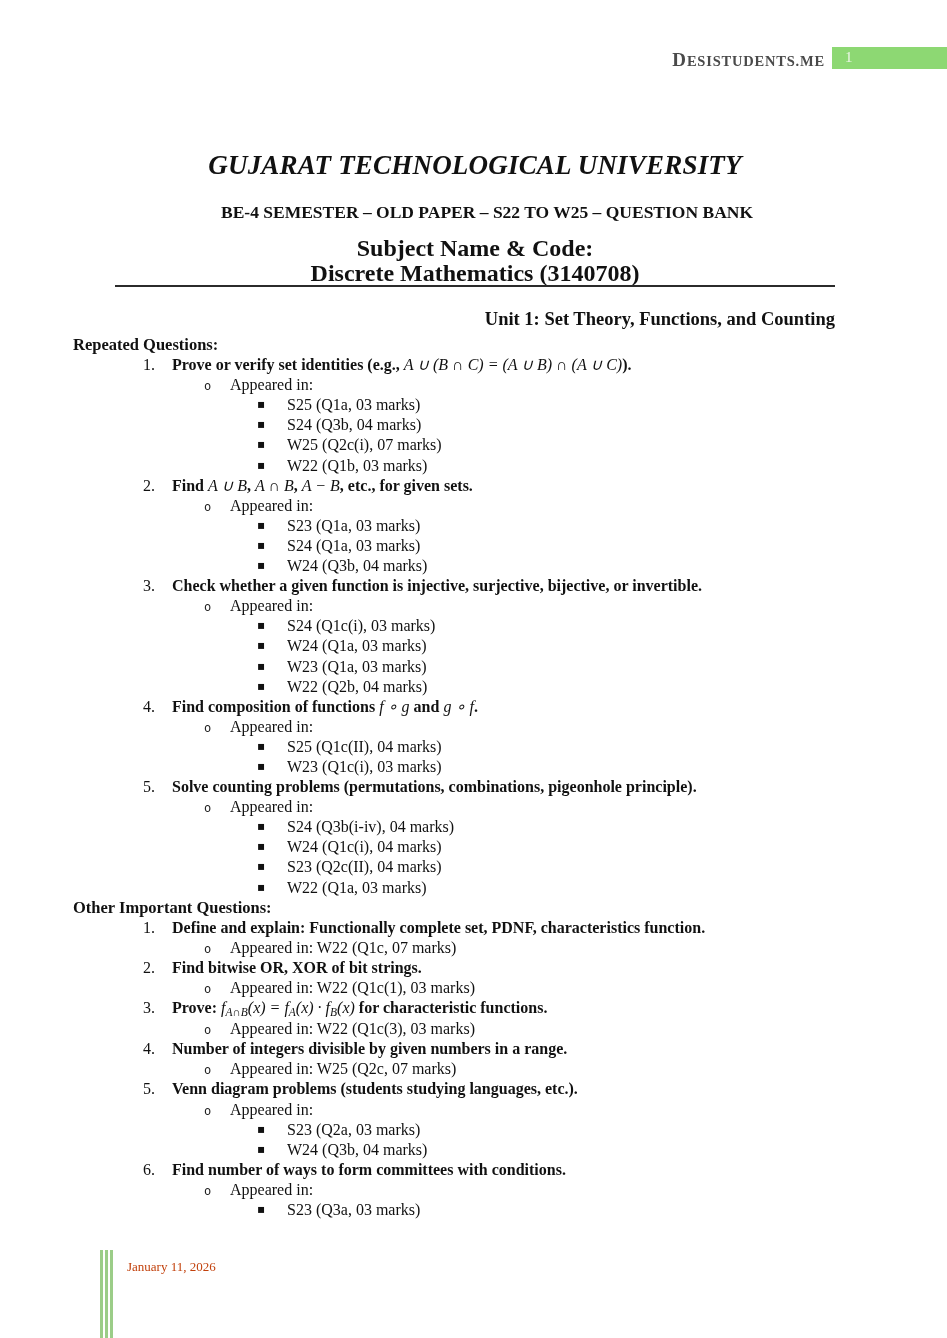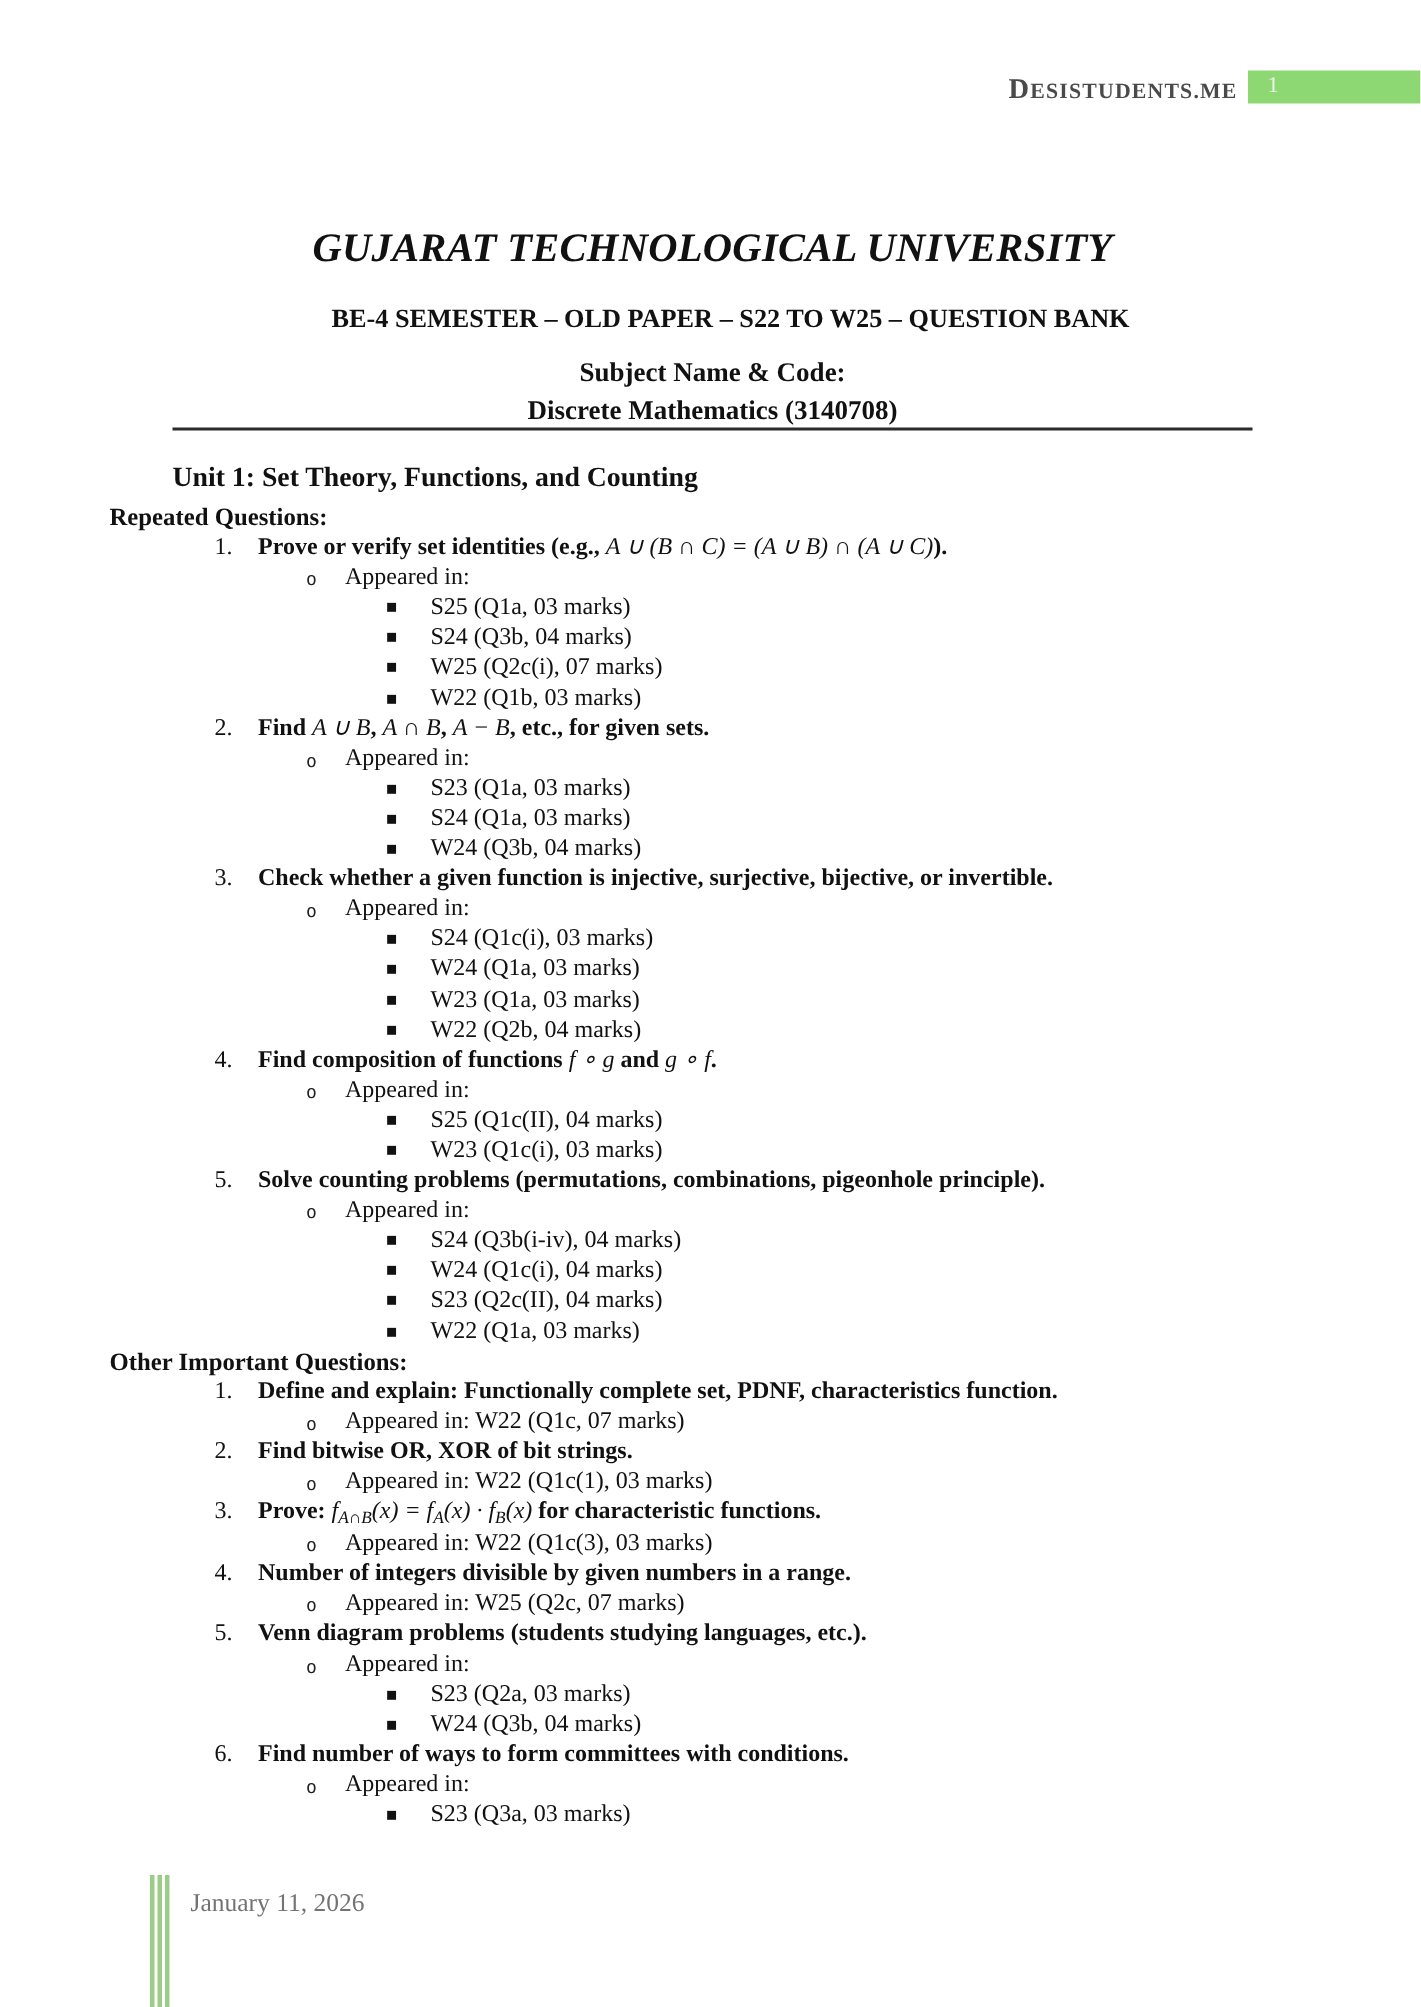--- a/index.html
+++ b/index.html
@@ -24,29 +24,29 @@
   .doc-title{
     position:absolute;top:150px;left:115px;width:720px;margin:0;
     text-align:center;font-size:27px;font-weight:bold;letter-spacing:0.2px;font-style:italic;
   }
   .doc-subtitle{
     position:absolute;top:190px;left:115px;width:720px;margin:12px;
     text-align:center;font-size:17.5px;font-weight:bold;
   }
   .subject-block{
     position:absolute;top:236px;left:115px;width:720px;
-    text-align:center;font-weight:bold;font-size:18px;line-height:25px;
+    text-align:center;font-weight:bold;font-size:24px;line-height:25px;
   }
   .rule{
     position:absolute;top:285px;left:115px;width:720px;height:0;
     border-top:2px solid #2b2b2b;
   }
   .unit-heading{
     position:absolute;top:309px;left:115px;width:720px;margin:0;
-    text-align:left;font-size:18.5px;font-weight:bold;
+    text-align:right;font-size:18.5px;font-weight:bold;
   }
   
   .body-list{
     position:absolute;top:335px;left:0;width:947px;
     font-size:16px;line-height:20.1px;
   }
   .sec-heading{
     padding-left:73px;font-weight:bold;font-size:16.5px;
   }
   .q-title{position:relative;padding-left:172px;}
@@ -62,21 +62,21 @@
   .app-list{margin:0;padding:0;list-style:none;}
   .app-item{position:relative;padding-left:287px;}
   .m-square{
     position:absolute;left:257px;top:-1px;
     font-family:"DejaVu Sans", sans-serif;font-size:12px;color:#111;
   }
   
   .footer-bars{position:absolute;left:100px;bottom:0;height:88px;display:flex;}
   .footer-bars i{display:block;width:2.5px;height:100%;margin-right:2.5px;}
   .footer-date{
-    position:absolute;left:127px;top:1259px;font-size:17px;color:#737373;
+    position:absolute;left:127px;top:1259px;font-size:13px;color:#c2410c;
   }
 </style>
 </head>
 <body>
 
 <div class="page">
 
   <span class="site-name">DESISTUDENTS.ME</span>
   <div class="page-badge" style="background: rgb(141, 216, 115);">
     <span class="num">1</span>

